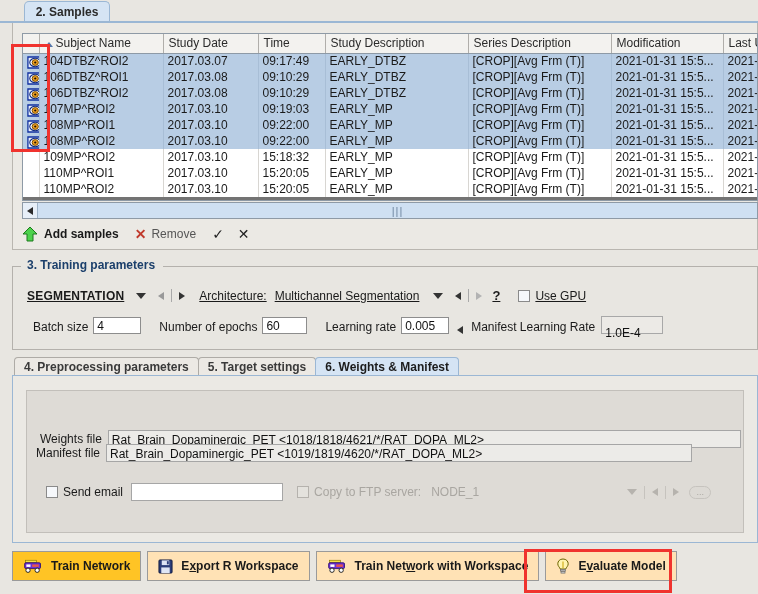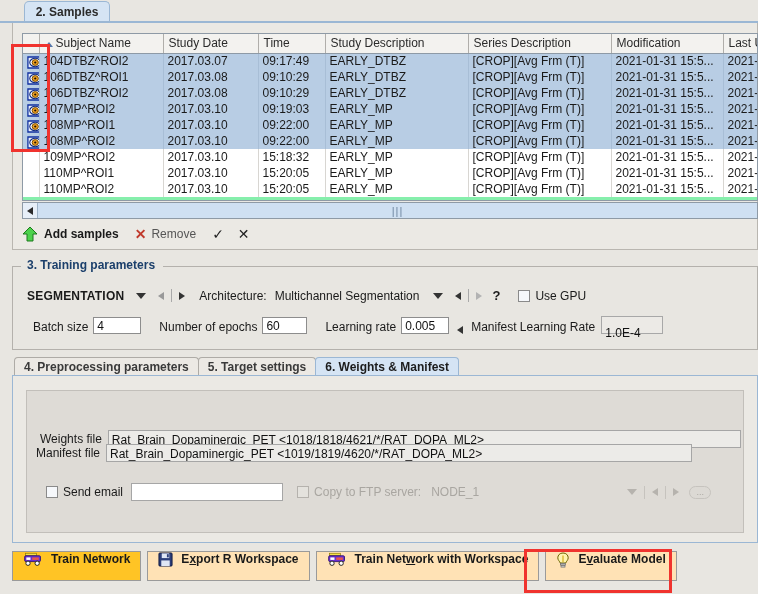--- a/index.html
+++ b/index.html
@@ -25,21 +25,21 @@
   }
   .tabstrip-underline{position:absolute;left:0;top:21px;width:758px;height:2px;background:#9bb7d4;}
 
   
   .samples-panel{
     position:absolute;left:12px;top:23px;width:746px;height:227px;
     background:#ebe9e4;border:1px solid #b9b6b0;border-top:none;box-sizing:border-box;
   }
   .table-wrap{
     position:absolute;left:22px;top:33px;width:736px;height:168px;
-    background:#86efac;border:1px solid #8e9aa6;box-sizing:border-box;overflow:hidden;
+    background:#737373;border:1px solid #8e9aa6;box-sizing:border-box;overflow:hidden;
   }
   table.samples{border-collapse:collapse;table-layout:fixed;width:900px;font-size:12px;}
   table.samples th{
     background:#f3f2ef;border-right:1px solid #b0aeaa;border-bottom:1px solid #8e9aa6;
     height:19px;padding:0 0 0 5px;text-align:left;font-weight:normal;color:#2b2b2b;
     white-space:nowrap;overflow:hidden;box-sizing:border-box;
   }
   table.samples td{
     height:16px;padding:0 0 0 4px;border-right:1px solid #d8d6d2;
     white-space:nowrap;overflow:hidden;color:#1a1a1a;box-sizing:border-box;
@@ -71,21 +71,21 @@
   .check-mark{color:#222;font-size:14px;margin-right:14px;}
   .x-plain{color:#222;font-size:14px;}
 
   
   .group-train{position:absolute;left:12px;top:266px;width:746px;height:84px;
     border:1px solid #b4b1ac;border-top:none;box-sizing:border-box;}
   .group-train .gt-top-l{position:absolute;left:0;top:0;width:8px;height:1px;background:#b4b1ac;}
   .group-train .gt-top-r{position:absolute;left:150px;top:0;right:0;height:1px;background:#b4b1ac;}
   .group-title{position:absolute;left:10px;top:-8px;font-weight:bold;font-size:12px;
     color:#1b3f6b;background:#e8e6e1;padding:0 4px;}
-  .row-arch{position:absolute;left:14px;top:22px;display:flex;align-items:center;gap:0;}
+  .row-arch{position:absolute;left:14px;top:22px;display:flex;align-items:center;gap:0;text-decoration:underline;}
   .seg-label{font-weight:bold;font-size:12px;letter-spacing:.2px;color:#1a1a1a;margin-right:12px;}
   .tri-down{width:0;height:0;border-left:5px solid transparent;border-right:5px solid transparent;border-top:6px solid #333;margin-right:12px;}
   .tri-left{width:0;height:0;border-top:4px solid transparent;border-bottom:4px solid transparent;border-right:6px solid #999;}
   .tri-left-dark{width:0;height:0;border-top:4px solid transparent;border-bottom:4px solid transparent;border-right:6px solid #333;}
   .tri-right{width:0;height:0;border-top:4px solid transparent;border-bottom:4px solid transparent;border-left:6px solid #333;}
   .tri-right-dim{width:0;height:0;border-top:4px solid transparent;border-bottom:4px solid transparent;border-left:6px solid #b3b3b3;}
   .vsep{width:1px;height:13px;background:#a9a9a9;margin:0 7px;}
   .arch-label{margin-left:14px;margin-right:8px;font-size:12px;}
   .arch-value{font-size:12px;margin-right:14px;}
   .qmark{font-weight:bold;font-size:13px;margin-left:10px;margin-right:18px;}
@@ -115,21 +115,21 @@
   .email-input{border:1px solid #a6a6a6;background:#ffffff;height:18px;width:152px;margin-left:8px;box-sizing:border-box;}
   .dim{color:#a9a6a1;}
   .chk-dim{width:12px;height:12px;border:1px solid #b5b2ad;background:#e4e2dd;display:inline-block;box-sizing:border-box;}
   .tri-down-dim{width:0;height:0;border-left:5px solid transparent;border-right:5px solid transparent;border-top:6px solid #b6b3ae;}
   .vsep-dim{width:1px;height:13px;background:#c6c3be;margin:0 7px;}
   .ell-btn{width:22px;height:13px;border-radius:7px;background:#dcd9d4;border:1px solid #c6c3be;
     display:flex;align-items:center;justify-content:center;color:#a9a6a1;font-size:9px;box-sizing:border-box;}
 
   
   .btnbar{position:absolute;left:12px;top:551px;display:flex;align-items:center;}
-  .btn{height:30px;border:1px solid #9a9a9a;display:flex;align-items:flex-start;
+  .btn{height:30px;border:1px solid #9a9a9a;display:flex;align-items:center;
     padding:0 10px;font-weight:bold;font-size:12px;color:#1a1a1a;box-sizing:border-box;margin-right:6px;
     background:#ffd9a0;}
   .btn.primary{background:#ffc425;}
   .btn.pale{background:#ffe2b5;}
   .btn-ico{margin-right:8px;display:flex;align-items:center;}
   .hl-box{position:absolute;border:3px solid #f0332e;box-sizing:border-box;pointer-events:none;}
   u.mn{text-decoration:underline;}
 </style>
 </head>
 <body>

